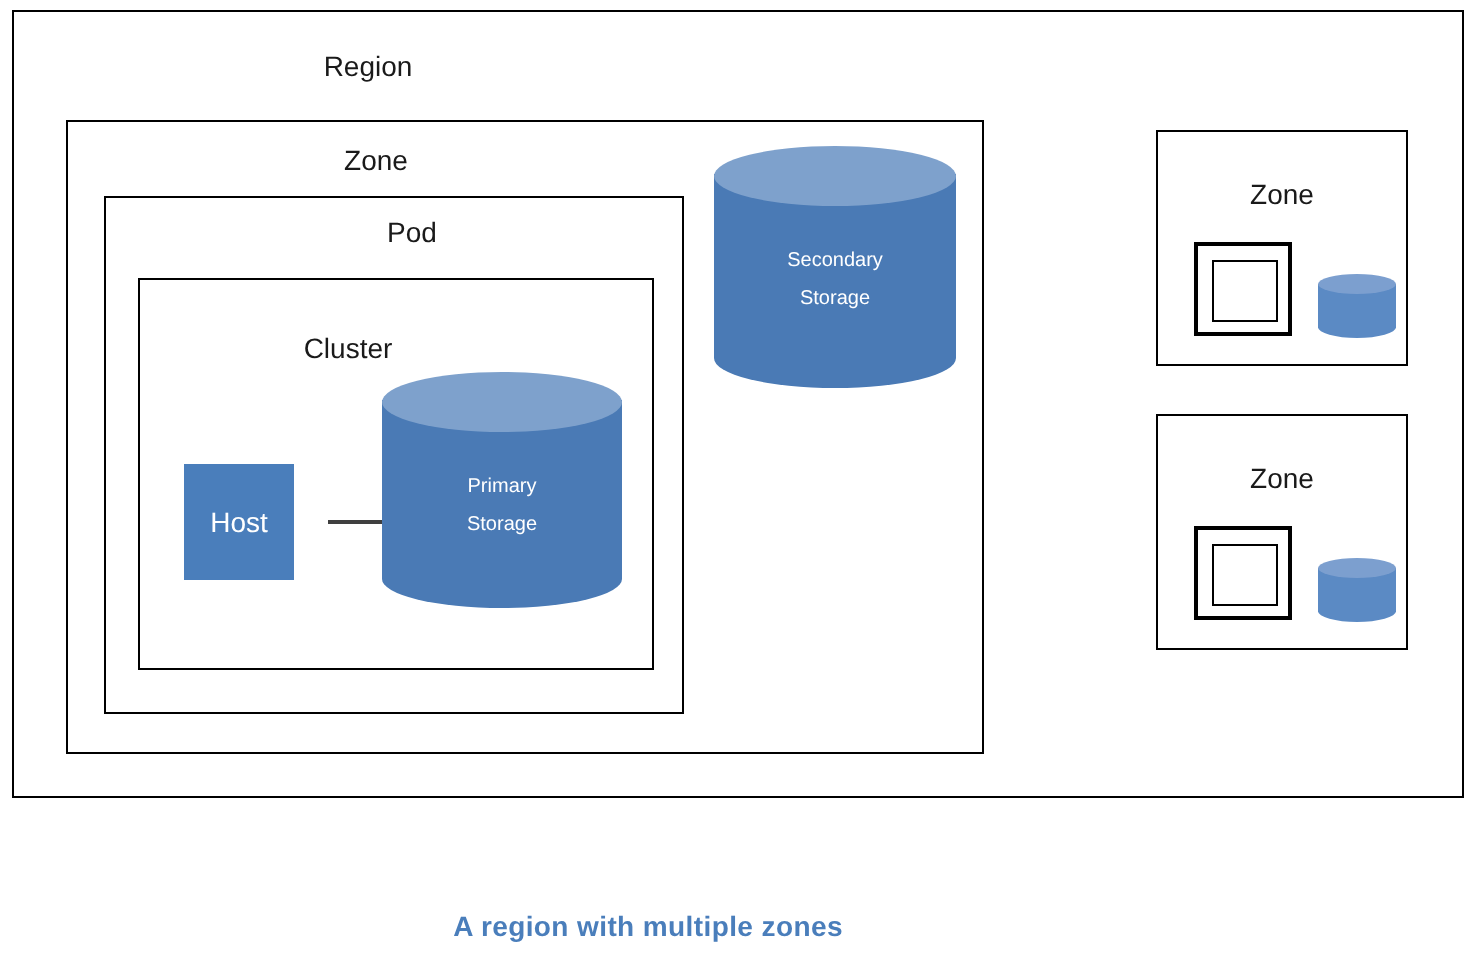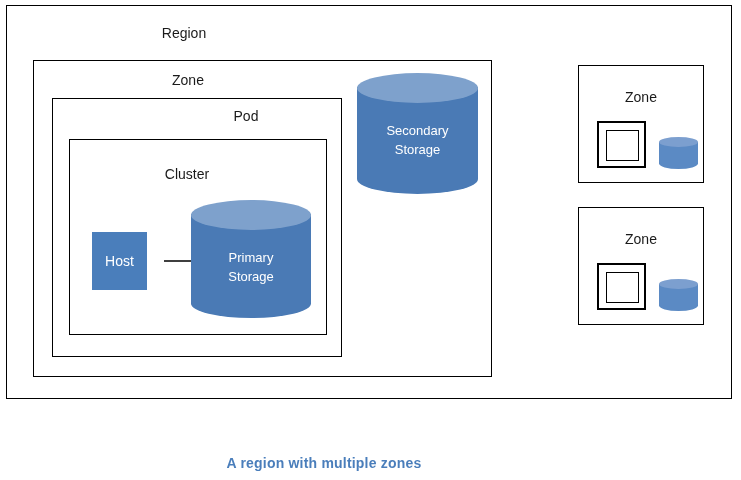--- a/index.html
+++ b/index.html
@@ -41,25 +41,25 @@
   
   #region-box   { left: 6px;  top: 5px;   width: 726px; height: 394px; }
   #region-label { left: 6px;  top: 25px;  width: 356px; }
 
   
   #zone-main-box   { left: 33px; top: 60px;  width: 459px; height: 317px; }
   #zone-main-label { left: 33px; top: 72px;  width: 310px; }
 
   
   #pod-box   { left: 52px; top: 98px;  width: 290px; height: 259px; }
-  #pod-label { left: 52px; top: 108px; width: 308px; padding-left: 40px; }
+  #pod-label { left: 52px; top: 108px; width: 308px; }
 
   
   #cluster-box   { left: 69px; top: 139px; width: 258px; height: 196px; }
-  #cluster-label { left: 69px; top: 166px; width: 236px; }
+  #cluster-label { left: 56px; top: 166px; width: 236px; }
 
   
   #host-box {
     position: absolute;
     left: 92px; top: 232px;
     width: 55px; height: 58px;
     background: #4a7ebb;
     display: flex;
     align-items: center;
     justify-content: center;
@@ -94,28 +94,28 @@
     position: absolute;
     left: 0;
     top: 0;
     background: #7ea1cc;
     border-radius: 50% / 50%;
   }
   .cyl-label {
     position: absolute;
     left: 0;
     color: #ffffff;
-    font-size: 13px;
+    font-size: 10px;
     line-height: 19px;
     text-align: center;
     white-space: nowrap;
   }
 
   
-  #primary-storage { left: 191px; top: 200px; width: 116px; height: 118px; }
+  #primary-storage { left: 191px; top: 186px; width: 116px; height: 118px; }
   #primary-storage .cyl-body { top: 14px; width: 120px; height: 104px; }
   #primary-storage .cyl-top  { width: 120px; height: 30px; }
   #primary-storage .cyl-label{ top: 48px; width: 120px; }
 
   
   #secondary-storage { left: 357px; top: 73px; width: 121px; height: 121px; }
   #secondary-storage .cyl-body { top: 14px; width: 121px; height: 107px; }
   #secondary-storage .cyl-top  { width: 121px; height: 30px; }
   #secondary-storage .cyl-label{ top: 48px; width: 121px; }
 

